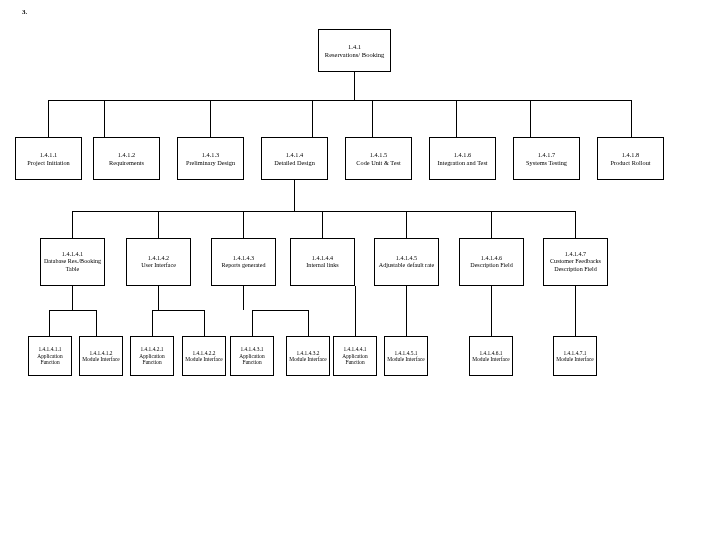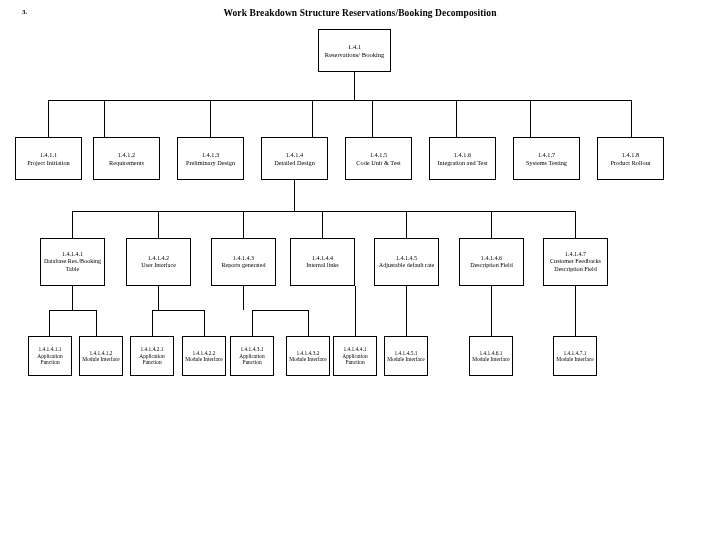--- a/index.html
+++ b/index.html
@@ -36,21 +36,20 @@
   .vline{width:1px;}
   .hline{height:1px;}
 </style>
 </head>
 <body>
 
 <div id="canvas">
 
   <div class="page-marker">3.</div>
 
-  <div class="wbs-title">Work Breakdown Structure Reservations/Booking Decomposition</div>
 
   <div class="node lvl0" style="left:318px;top:29px;width:73px;height:43px;">
     <span class="wbs-id">1.4.1</span>
     <span class="wbs-label">Reservations/ Booking</span>
   </div>
 
   <div class="line vline" style="left:354px;top:72px;height:28px;"></div>
 
   <div class="line hline" style="left:48px;top:100px;width:583px;"></div>
 

